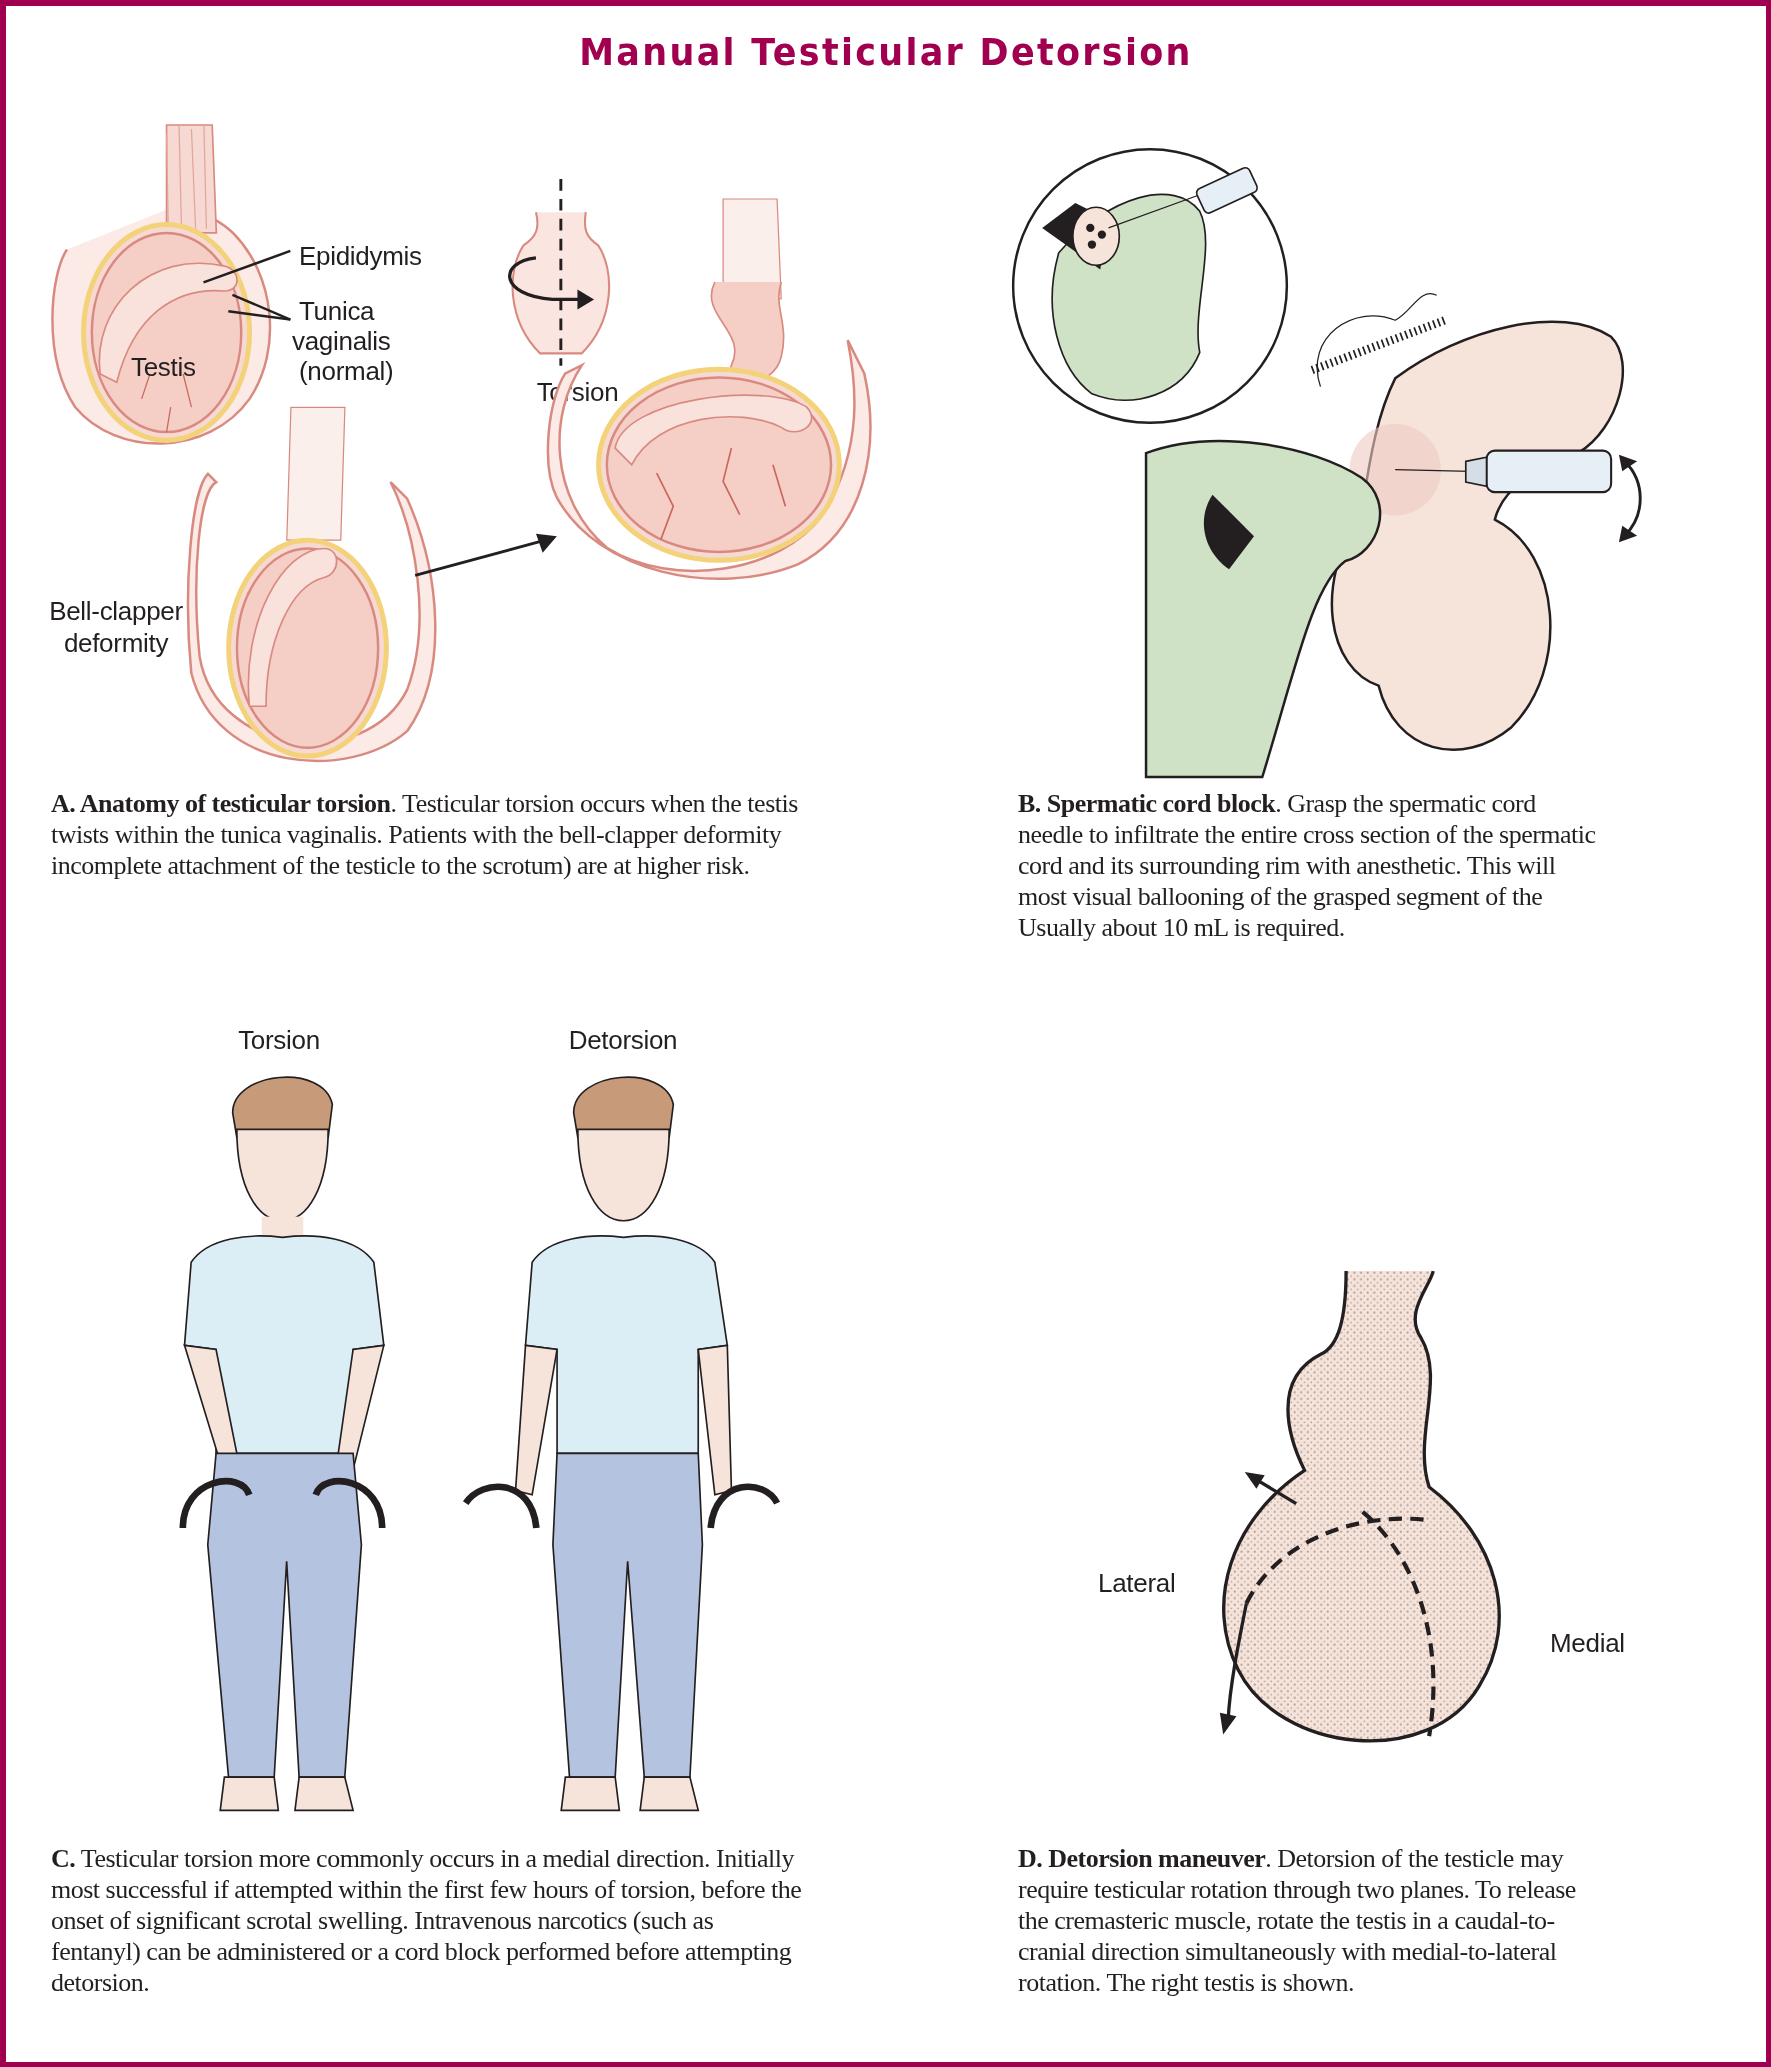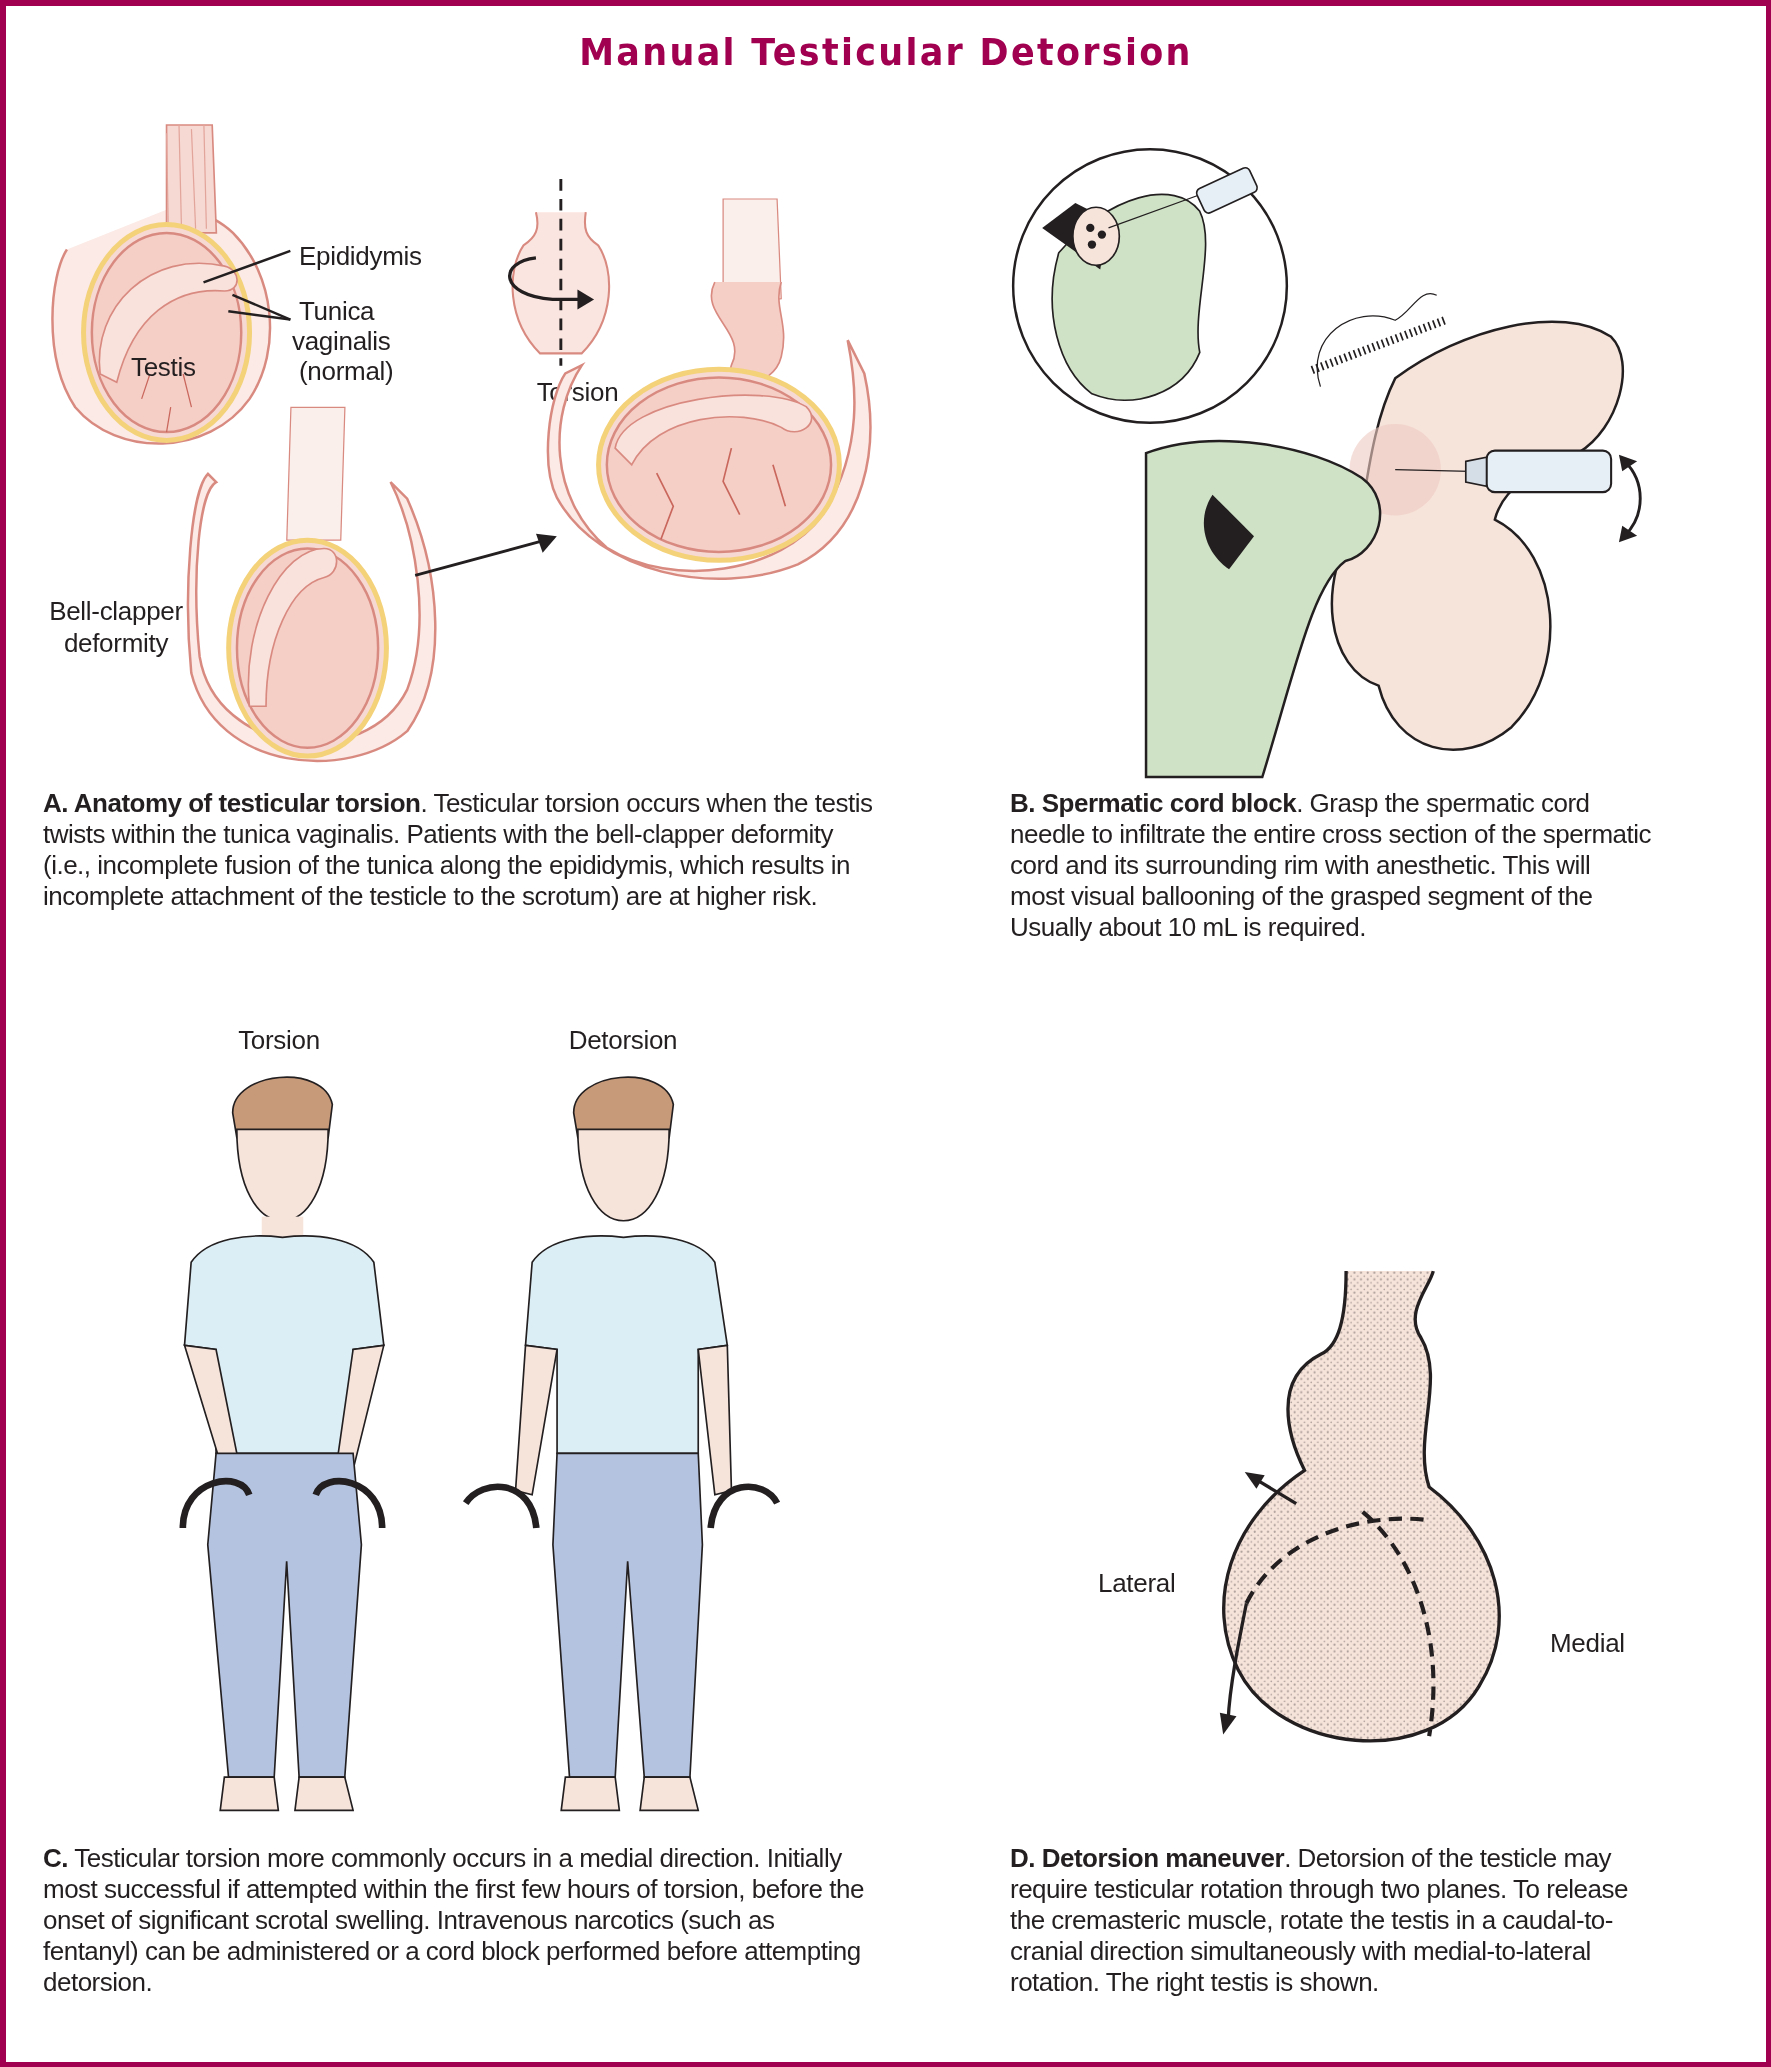--- a/index.html
+++ b/index.html
@@ -3,22 +3,22 @@
 <meta charset="utf-8">
 <style>
   html, body { margin: 0; padding: 0; background: #ffffff; }
   body { width: 1772px; height: 2068px; position: relative; overflow: hidden;
          font-family: "Liberation Sans", "DejaVu Sans", sans-serif; color: #231f20; }
   .frame { position: absolute; left: 0; top: 0; width: 1772px; height: 2068px;
            box-sizing: border-box; border: 6.6px solid #a0004f; }
   .title { position: absolute; left: 0; width: 1772px; top: 30px; text-align: center;
            font-family: "DejaVu Sans", sans-serif; font-weight: bold; font-size: 38px;
            letter-spacing: 2.5px; color: #a0004f; transform: scaleX(0.92); }
-  .caption { position: absolute; font-family: Liberation Sans, sans-serif;
-             font-size: 26px; line-height: 31px; color: #231f20; letter-spacing: -0.5px; }
+  .caption { position: absolute; font-family: Liberation Serif, serif;
+             font-size: 26px; line-height: 31px; color: #231f20; letter-spacing: -0.5px; margin-left: 8px; }
   .caption b { font-weight: bold; }
   .label { position: absolute; font-family: "Liberation Sans", sans-serif;
            font-size: 26px; line-height: 30px; color: #231f20; letter-spacing: -0.3px; }
   .label.center { text-align: center; }
   svg { position: absolute; overflow: visible; }
 </style>
 </head>
 <body>
 
 <div class="frame"></div>
@@ -74,21 +74,20 @@
   <div class="label center" style="left:33px;top:596px;width:166px">Bell-clapper</div>
   <div class="label center" style="left:33px;top:628px;width:166px">deformity</div>
   <svg style="left:411px;top:532px" width="150" height="50" viewBox="0 0 180 60">
     <line x1="5" y1="52" x2="160" y2="10" stroke="#231f20" stroke-width="3.5"></line>
     <polygon points="175,5 150,2 158,25" fill="#231f20"></polygon>
   </svg>
 
   <div class="caption" style="left:43px;top:788px;width:939px">
     <div><b>A. Anatomy of testicular torsion</b><span>. Testicular torsion occurs when the testis</span></div>
     <div>twists within the tunica vaginalis. Patients with the bell-clapper deformity</div>
-    <div>(i.e., incomplete fusion of the tunica along the epididymis, which results in</div>
     <div>incomplete attachment of the testicle to the scrotum) are at higher risk.</div>
   </div>
 </div>
 
 <div>
   <svg style="left:1009px;top:145px" width="282" height="282" viewBox="0 0 340 340">
     <circle cx="170" cy="170" r="165" fill="#ffffff" stroke="#231f20" stroke-width="3"></circle>
     <path d="M60 130 C 120 60, 200 40, 230 80 C 250 120, 220 200, 230 250 C 210 300, 150 320, 100 300 C 60 270, 40 200, 60 130 Z" fill="#cfe2c6" stroke="#231f20" stroke-width="2"></path>
     <polygon points="40,100 80,70 120,90 110,150" fill="#231f20"></polygon>
     <ellipse cx="105" cy="110" rx="28" ry="35" fill="#f6e3da" stroke="#231f20" stroke-width="2"></ellipse>

